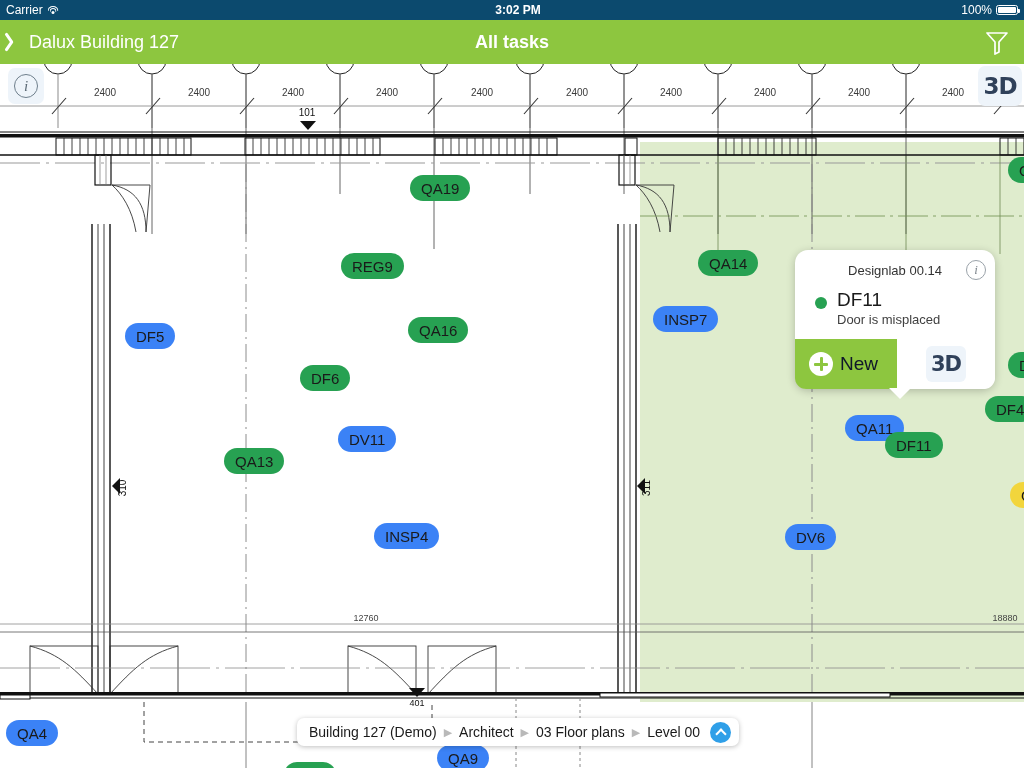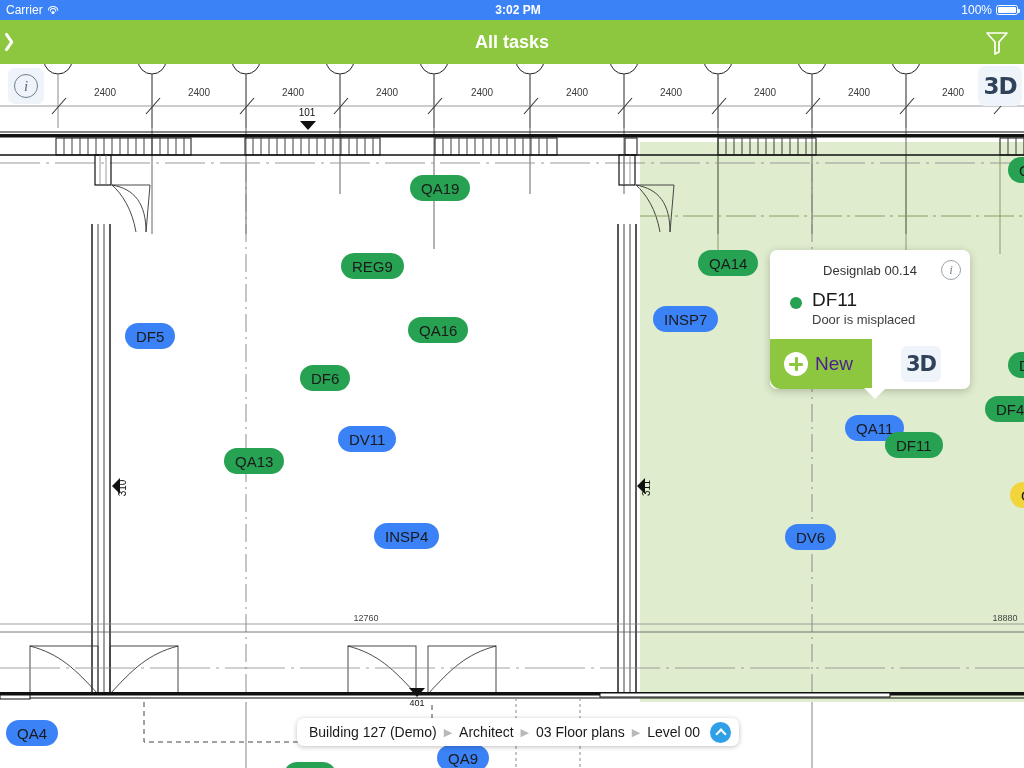--- a/index.html
+++ b/index.html
@@ -7,21 +7,21 @@
     width: 1024px; height: 768px;
     overflow: hidden;
     font-family: "Liberation Sans", sans-serif;
     background: #ffffff;
   }
   #app { position: relative; width: 1024px; height: 768px; overflow: hidden; }
 
   
   .statusbar {
     position: absolute; top: 0; left: 0; width: 1024px; height: 20px;
-    background: #3b82f6; color: #fff;
+    background: #0c4a6e; color: #fff;
     font-size: 12px; line-height: 20px;
   }
   .sb-left { position: absolute; left: 6px; top: 0; display: flex; align-items: center; gap: 4px; height: 20px; }
   .sb-center { position: absolute; left: 0; width: 1024px; text-align: center; font-weight: bold; font-size: 12px; padding-left: 12px; }
   .sb-right { position: absolute; right: 6px; top: 0; display: flex; align-items: center; gap: 4px; height: 20px; }
   .wifi-icon { display:inline-block; width:12px; height:11px; position:relative; }
   .wifi-icon i { position:absolute; left:50%; transform:translateX(-50%); border:1.4px solid #fff; border-bottom:none;
                  border-radius: 50% 50% 0 0 / 100% 100% 0 0; }
   .wifi-icon i:nth-child(1){ width:11px; height:5px; top:1px; }
   .wifi-icon i:nth-child(2){ width:7px;  height:3.5px; top:3.5px; }
@@ -73,22 +73,22 @@
     display:flex; align-items:center; justify-content:center;
     font-size:15px; color:#1a1a1a; white-space:nowrap; cursor:pointer; z-index:12;
     font-family:"Liberation Sans", sans-serif;
   }
   .pin.green  { background:#27a152;text-align:center; }
   .pin.orange { background:#3b82f6; }
   .pin.yellow { background:#f2d53c; }
 
   
   .popup {
-    position:absolute; left:770px; top:250px; width:200px;
-    background:#fff; border-radius:7px; z-index:40;
+    position:absolute; left:795px; top:250px; width:200px;
+    background:#fff; border-radius:13px; z-index:40;
     box-shadow: 0 2px 9px rgba(0,0,0,0.22);
   }
   .popup::after {
     content:''; position:absolute; left:94px; bottom:-10px; width:0; height:0;
     border-left:11px solid transparent; border-right:11px solid transparent;
     border-top:11px solid #fff;
   }
   .popup-head { position:relative; height:34px; display:flex; align-items:center; justify-content:center; padding-top:6px; }
   .popup-title { font-size:13px; color:#333; }
   .popup-info {
@@ -106,21 +106,21 @@
   .popup-desc { font-size:13px; color:#404040; line-height:17px; }
   .popup-foot { display:flex; align-items:stretch; height:50px; border-radius:0 0 11px 11px; overflow:hidden; }
   .btn-new {
     flex: 0 0 102px; background:#8dc63f; display:flex; align-items:center; gap:7px;
     padding-left:14px; cursor:pointer;
   }
   .plus { width:24px; height:24px; border-radius:50%; background:#fff; position:relative; flex:none; }
   .plus::before, .plus::after { content:''; position:absolute; background:#8dc63f; border-radius:1px; }
   .plus::before { left:5px; right:5px; top:11px; height:2.6px; }
   .plus::after  { top:5px; bottom:5px; left:11px; width:2.6px; }
-  .btn-new-label { color:#4c1d95; font-size:19px; }
+  .btn-new-label { color:#0f172a; font-size:19px; }
   .popup-3d-wrap { flex:1; display:flex; align-items:center; justify-content:center; background:#fff; }
   .popup-3d {
     width:40px; height:36px; background:#eef4fa; border-radius:6px;
     display:flex; align-items:center; justify-content:center;
     font-weight:bold; font-size:21px; color:#30415a; letter-spacing:-1px; cursor:pointer;
     font-family:"DejaVu Sans", sans-serif;
   }
 
   
   .breadcrumb {
@@ -156,20 +156,21 @@
       <span>100%</span>
       <span class="batt">
           <i></i>
         </span>
     </div>
   </div>
 
   <div class="navbar">
     <div class="nav-back">
       <span class="chev"></span>
+      <span class="nav-back-label">Dalux Building 127</span>
     </div>
     <div class="nav-title">All tasks</div>
     <div class="nav-filter">
       <svg width="26" height="28" viewBox="0 0 26 28">
         <path d="M3 5 h20 l-8 9 v10 l-4 2 v-12 z" fill="none" stroke="#ffffff" stroke-width="1.7" stroke-linejoin="round"></path>
       </svg>
     </div>
   </div>
 
   <div class="plan">

